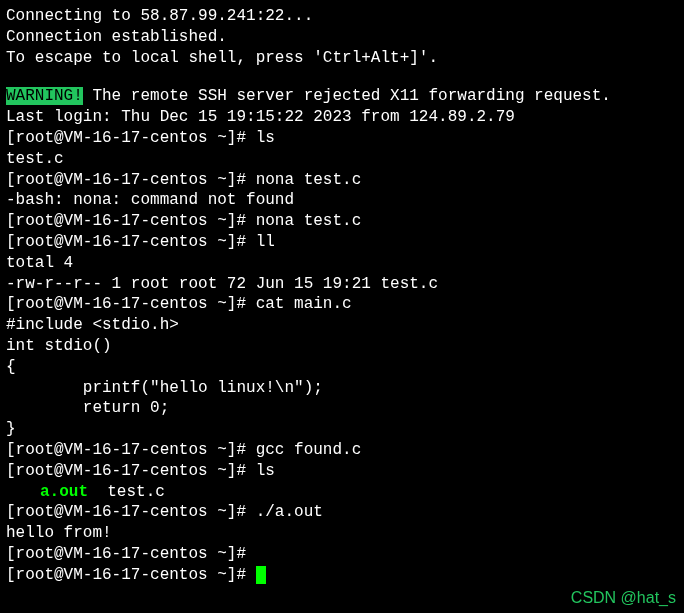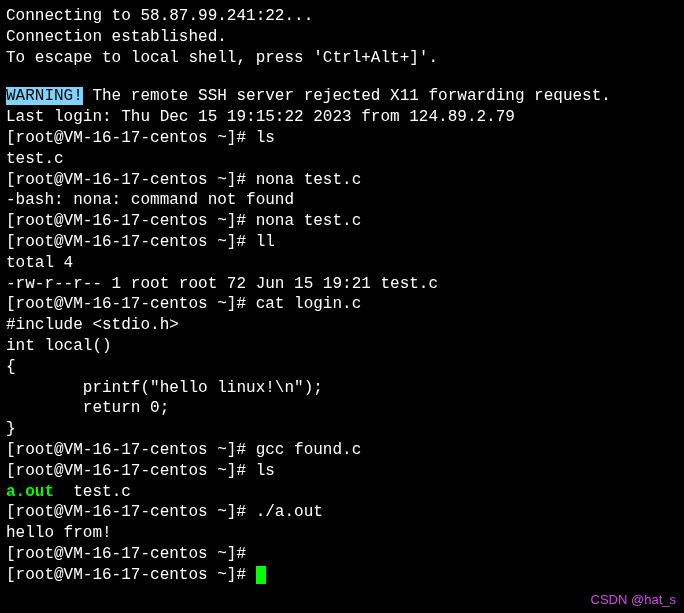--- a/index.html
+++ b/index.html
@@ -16,67 +16,68 @@
       padding: 6px;
       width: 684px;
       height: 613px;
       overflow: hidden;
       position: relative;
     }
     .line {
       white-space: pre;
     }
     .warning {
-      background: #7dd3fc;
+      background: #22c55e;
       color: #000000;
       font-family: Liberation Mono, monospace;
     }
     .green {
       color: #00ff00;
       font-weight: bold;
+      margin-left: 34px;
     }
     .cursor {
       display: inline-block;
       background: #00ff00;
       width: 10px;
       height: 18px;
       vertical-align: text-bottom;
     }
     .gap {
       height: 18px;
     }
     .watermark {
       position: absolute;
       bottom: 4px;
       right: 8px;
-      color: #d946ef;
-      font-size: 13px;
+      color: #22c55e;
+      font-size: 16px;
       font-family: Arial, sans-serif;
     }
   </style>
 </head>
 <body>
 
 <div class="line">Connecting to 58.87.99.241:22...</div>
 <div class="line">Connection established.</div>
 <div class="line">To escape to local shell, press 'Ctrl+Alt+]'.</div>
 <div class="gap"></div>
 <div class="line"><span class="warning">WARNING!</span><span> The remote SSH server rejected X11 forwarding request.</span></div>
 <div class="line">Last login: Thu Dec 15 19:15:22 2023 from 124.89.2.79</div>
 <div class="line"><span>[root@VM-16-17-centos ~]# </span><span>ls</span></div>
 <div class="line">test.c</div>
 <div class="line"><span>[root@VM-16-17-centos ~]# </span><span>nona test.c</span></div>
 <div class="line">-bash: nona: command not found</div>
 <div class="line"><span>[root@VM-16-17-centos ~]# </span><span>nona test.c</span></div>
 <div class="line"><span>[root@VM-16-17-centos ~]# </span><span>ll</span></div>
 <div class="line">total 4</div>
 <div class="line">-rw-r--r-- 1 root root 72 Jun 15 19:21 test.c</div>
-<div class="line"><span>[root@VM-16-17-centos ~]# </span><span>cat login.c</span></div>
+<div class="line"><span>[root@VM-16-17-centos ~]# </span><span>cat main.c</span></div>
 <div class="line">#include &lt;stdio.h&gt;</div>
-<div class="line">int local()</div>
+<div class="line">int stdio()</div>
 <div class="line">{</div>
 <div class="line">        printf("hello linux!\n");</div>
 <div class="line">        return 0;</div>
 <div class="line">}</div>
 <div class="line"><span>[root@VM-16-17-centos ~]# </span><span>gcc found.c</span></div>
 <div class="line"><span>[root@VM-16-17-centos ~]# </span><span>ls</span></div>
 <div class="line"><span class="green">a.out</span><span>  test.c</span></div>
 <div class="line"><span>[root@VM-16-17-centos ~]# </span><span>./a.out</span></div>
 <div class="line">hello from!</div>
 <div class="line"><span>[root@VM-16-17-centos ~]# </span></div>

